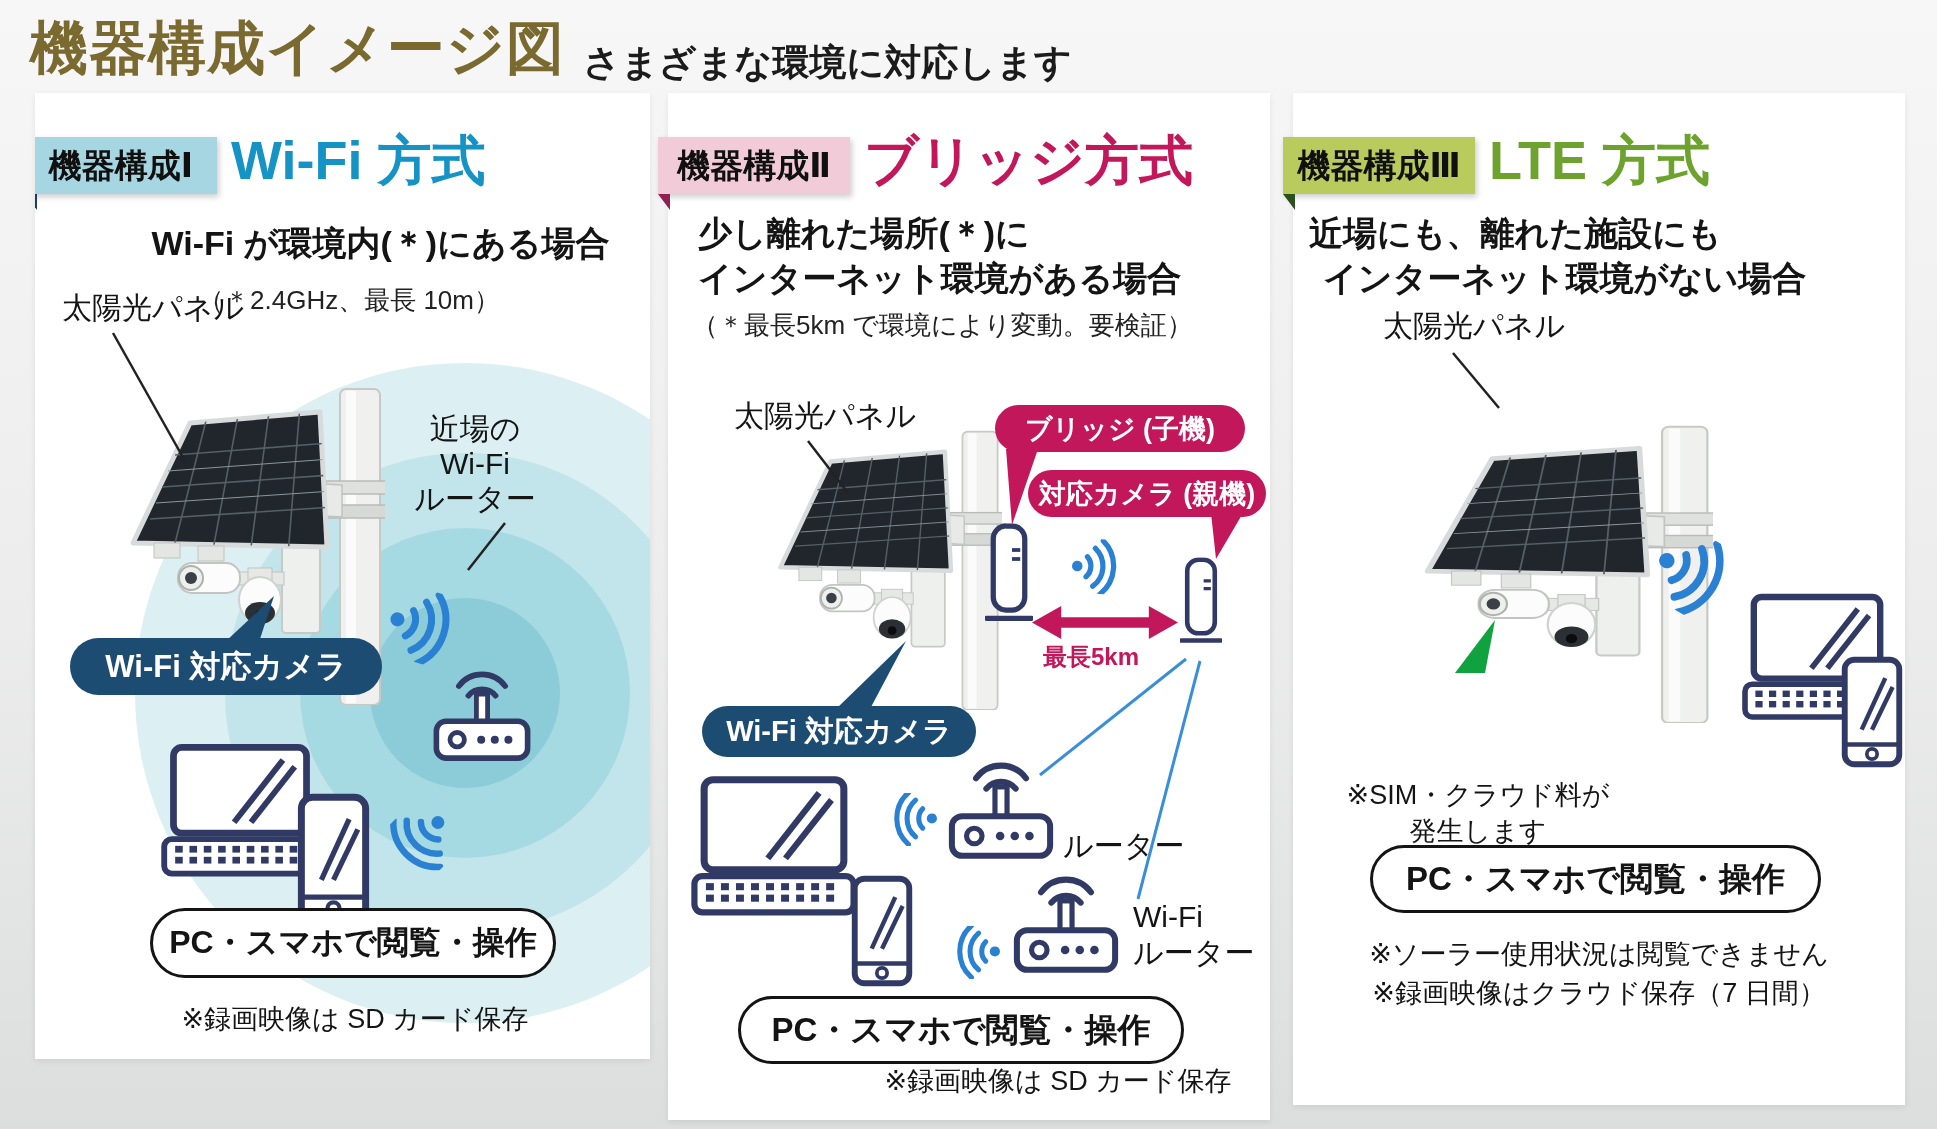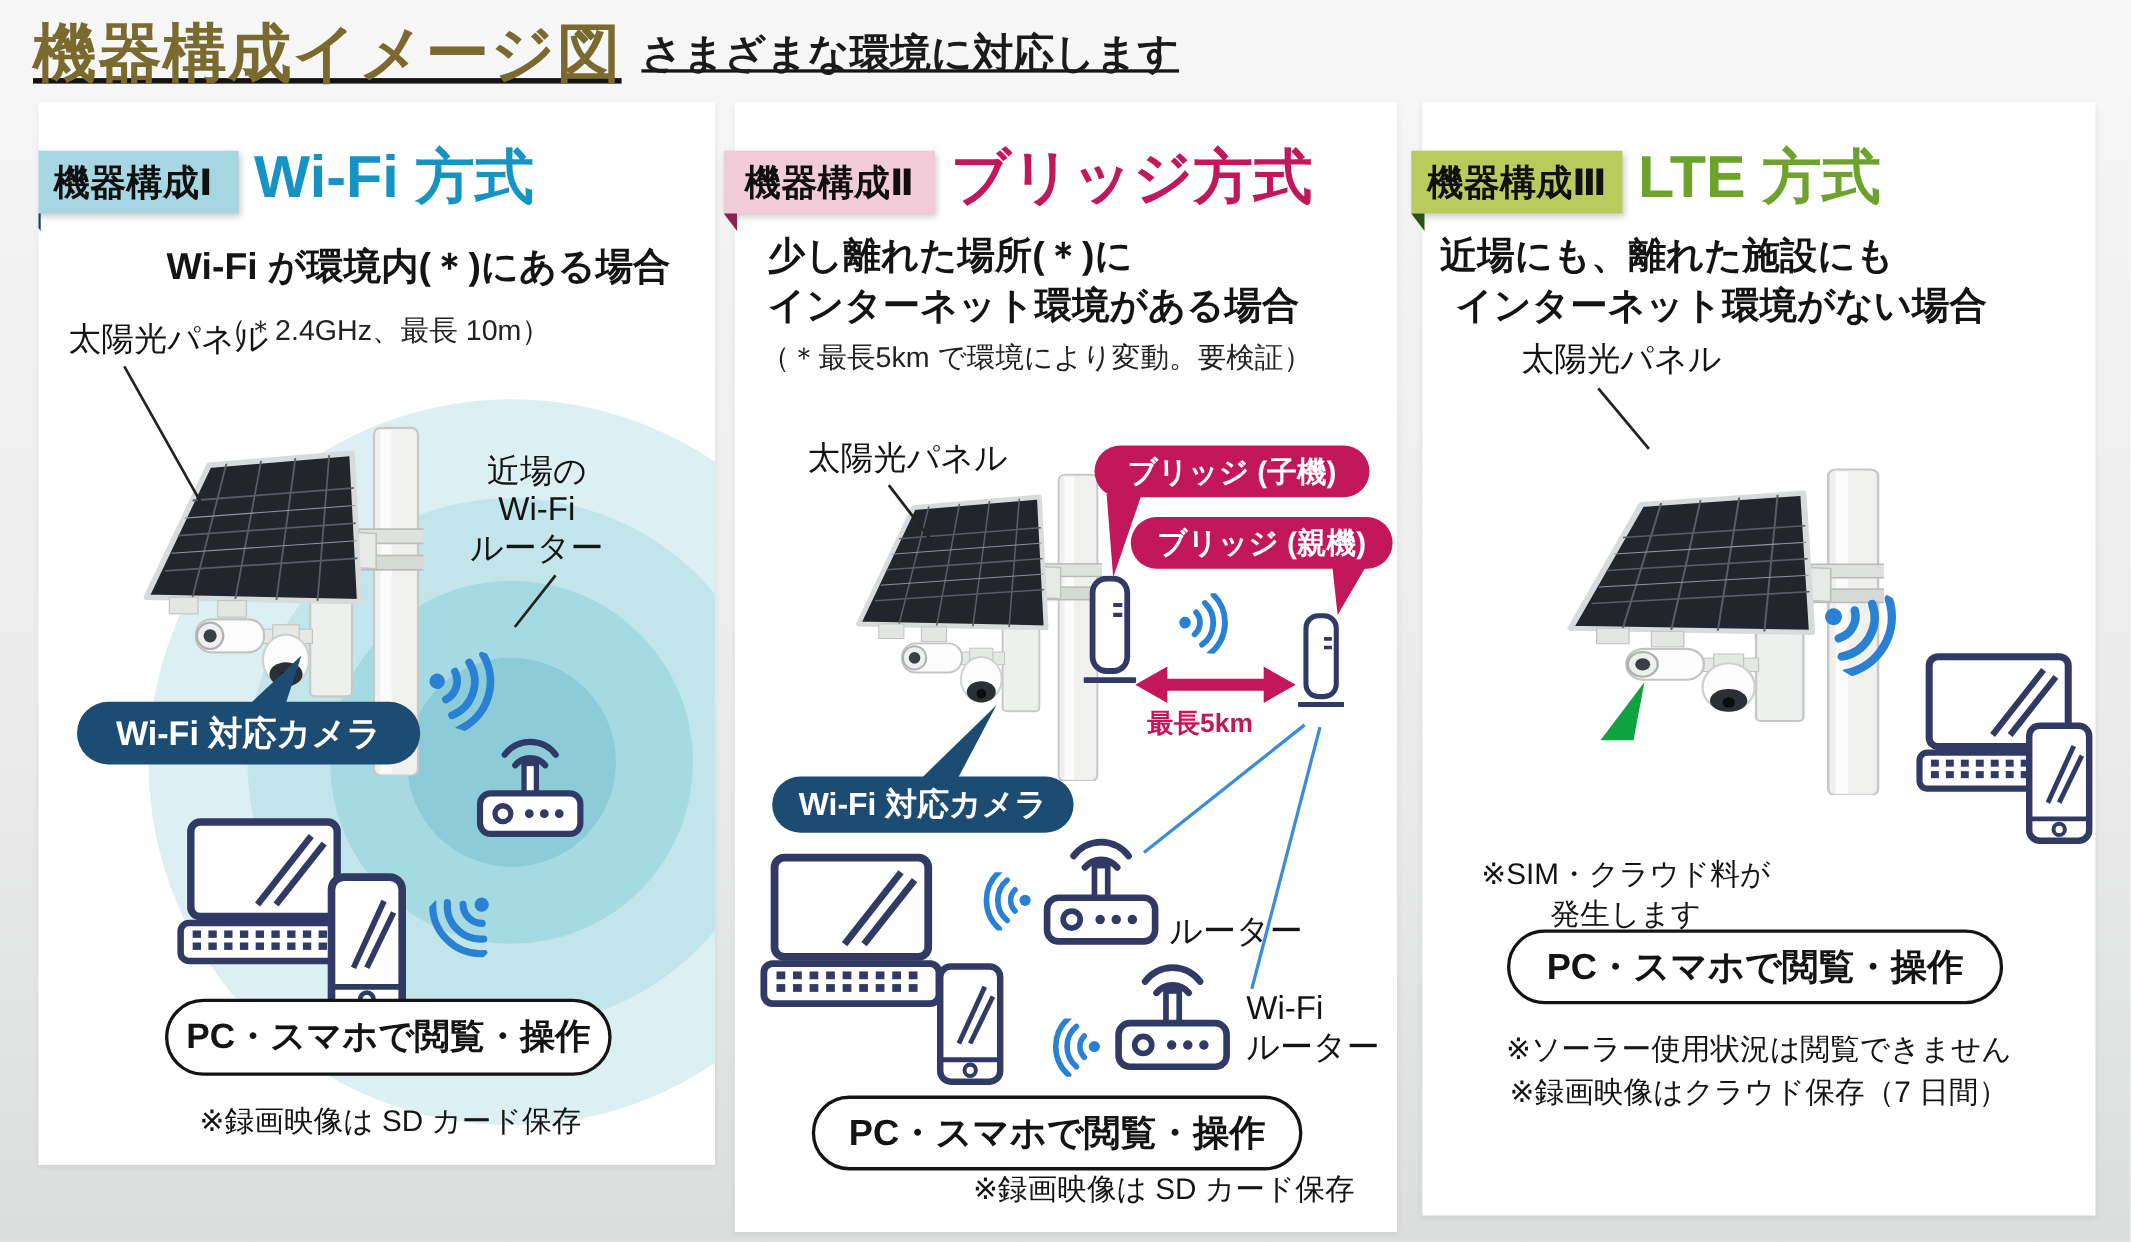--- a/index.html
+++ b/index.html
@@ -1,19 +1,19 @@
 <!DOCTYPE html>
 <html><head>
 <meta charset="utf-8">
 <style>
   html,body{margin:0;padding:0;}
   .stage{position:relative;width:1937px;height:1129px;overflow:hidden;
     background:linear-gradient(180deg,#f7f7f7 0%,#ececec 55%,#dcdede 100%);
     font-family:"Liberation Sans","DejaVu Sans",sans-serif;color:#141414;}
-  .hdr{position:absolute;left:30px;top:10px;display:flex;align-items:center;gap:18px;text-decoration:underline;}
+  .hdr{position:absolute;left:30px;top:10px;display:flex;align-items:flex-end;gap:18px;}
   .hdr-title{font-size:58px;font-weight:800;color:#7b6a2f;letter-spacing:1px;}
   .hdr-sub{font-size:37px;font-weight:600;color:#1b1b1b;}
   .panel{position:absolute;top:93px;background:#fff;box-shadow:0 2px 6px rgba(0,0,0,.08);}
   #panel1{left:35px;width:615px;height:966px;overflow:hidden;}
   #panel2{left:668px;width:602px;height:1027px;}
   #panel3{left:1293px;width:612px;height:1012px;}
   .badge{position:absolute;left:-10px;top:44px;width:192px;height:57px;line-height:57px;
     text-align:center;font-size:33px;font-weight:700;color:#101010;box-shadow:2px 3px 6px rgba(0,0,0,.20);z-index:6;}
   #panel1 .badge{background:#a5d6e2}
   #panel2 .badge{background:#f2cbd9}
@@ -165,21 +165,21 @@
     <div class="ring" style="left:265px;top:435px;width:330px;height:330px;background:#a6dae2;"></div>
     <div class="ring" style="left:335px;top:505px;width:190px;height:190px;background:#8bccd8;"></div>
 
     <div class="badge">機器構成Ⅰ</div>
     <div class="fold"></div>
     <div class="method">Wi-Fi 方式</div>
     <div class="heading" style="left:0;top:128px;width:100%;text-align:center;margin-left:38px;">Wi-Fi が環境内(＊)にある場合</div>
     <div class="note" style="right:150px;top:190px;">（＊2.4GHz、最長 10m）</div>
 
     <div class="jp-label" style="left:27px;top:195px;">太陽光パネル</div>
-    <div class="jp-label" style="left:375px;top:318px;width:130px;text-align:center;line-height:35px;margin-left:13px;">
+    <div class="jp-label" style="left:375px;top:318px;width:130px;text-align:center;line-height:35px;">
       <div>近場の</div>
       <div>Wi-Fi</div>
       <div>ルーター</div>
     </div>
 
     <svg class="icon" style="left:85px;top:292px;width:265px;height:320px;" viewBox="0 0 265 320" preserveAspectRatio="none">
         <use href="#solar-unit"></use>
       </svg>
     <svg class="icon blue" style="left:352px;top:495px;width:80px;height:76px;transform:rotate(18deg);" viewBox="0 -4 114 108">
         <use href="#wifi-unit"></use>
@@ -255,21 +255,21 @@
     <svg class="overlay" viewBox="0 0 602 1027">
       <line x1="140" y1="348" x2="180" y2="400" stroke="#222" stroke-width="2.5"></line>
       <line x1="518" y1="566" x2="372" y2="682" stroke="#3a8ed8" stroke-width="3"></line>
       <line x1="532" y1="568" x2="470" y2="806" stroke="#3a8ed8" stroke-width="3"></line>
       <polygon points="338,356 370,356 344,432" fill="#c2175a"></polygon>
       <polygon points="543,420 575,420 548,466" fill="#c2175a"></polygon>
       <polygon points="168,616 202,616 238,548" fill="#1d4c72"></polygon>
     </svg>
 
     <div class="pill-crimson" style="left:327px;top:312px;width:250px;height:47px;">ブリッジ (子機)</div>
-    <div class="pill-crimson" style="left:360px;top:377px;width:238px;height:47px;">ブリッジ (親機)</div>
+    <div class="pill-crimson" style="left:360px;top:377px;width:238px;height:47px;">対応カメラ (親機)</div>
     <div class="dist" style="left:375px;top:548px;">最長5km</div>
     <div class="pill-navy" style="left:34px;top:613px;width:274px;height:51px;font-size:29px;">Wi-Fi 対応カメラ</div>
     <div class="jp-label" style="left:395px;top:733px;">ルーター</div>
     <div class="jp-label" style="left:465px;top:806px;line-height:36px;">
       <div>Wi-Fi</div>
       <div>ルーター</div>
     </div>
     <div class="pill-outline" style="left:70px;top:903px;width:440px;height:62px;font-size:33px;">PC・スマホで閲覧・操作</div>
     <div class="footnote" style="left:200px;width:380px;top:970px;">※録画映像は SD カード保存</div>
   </div>

